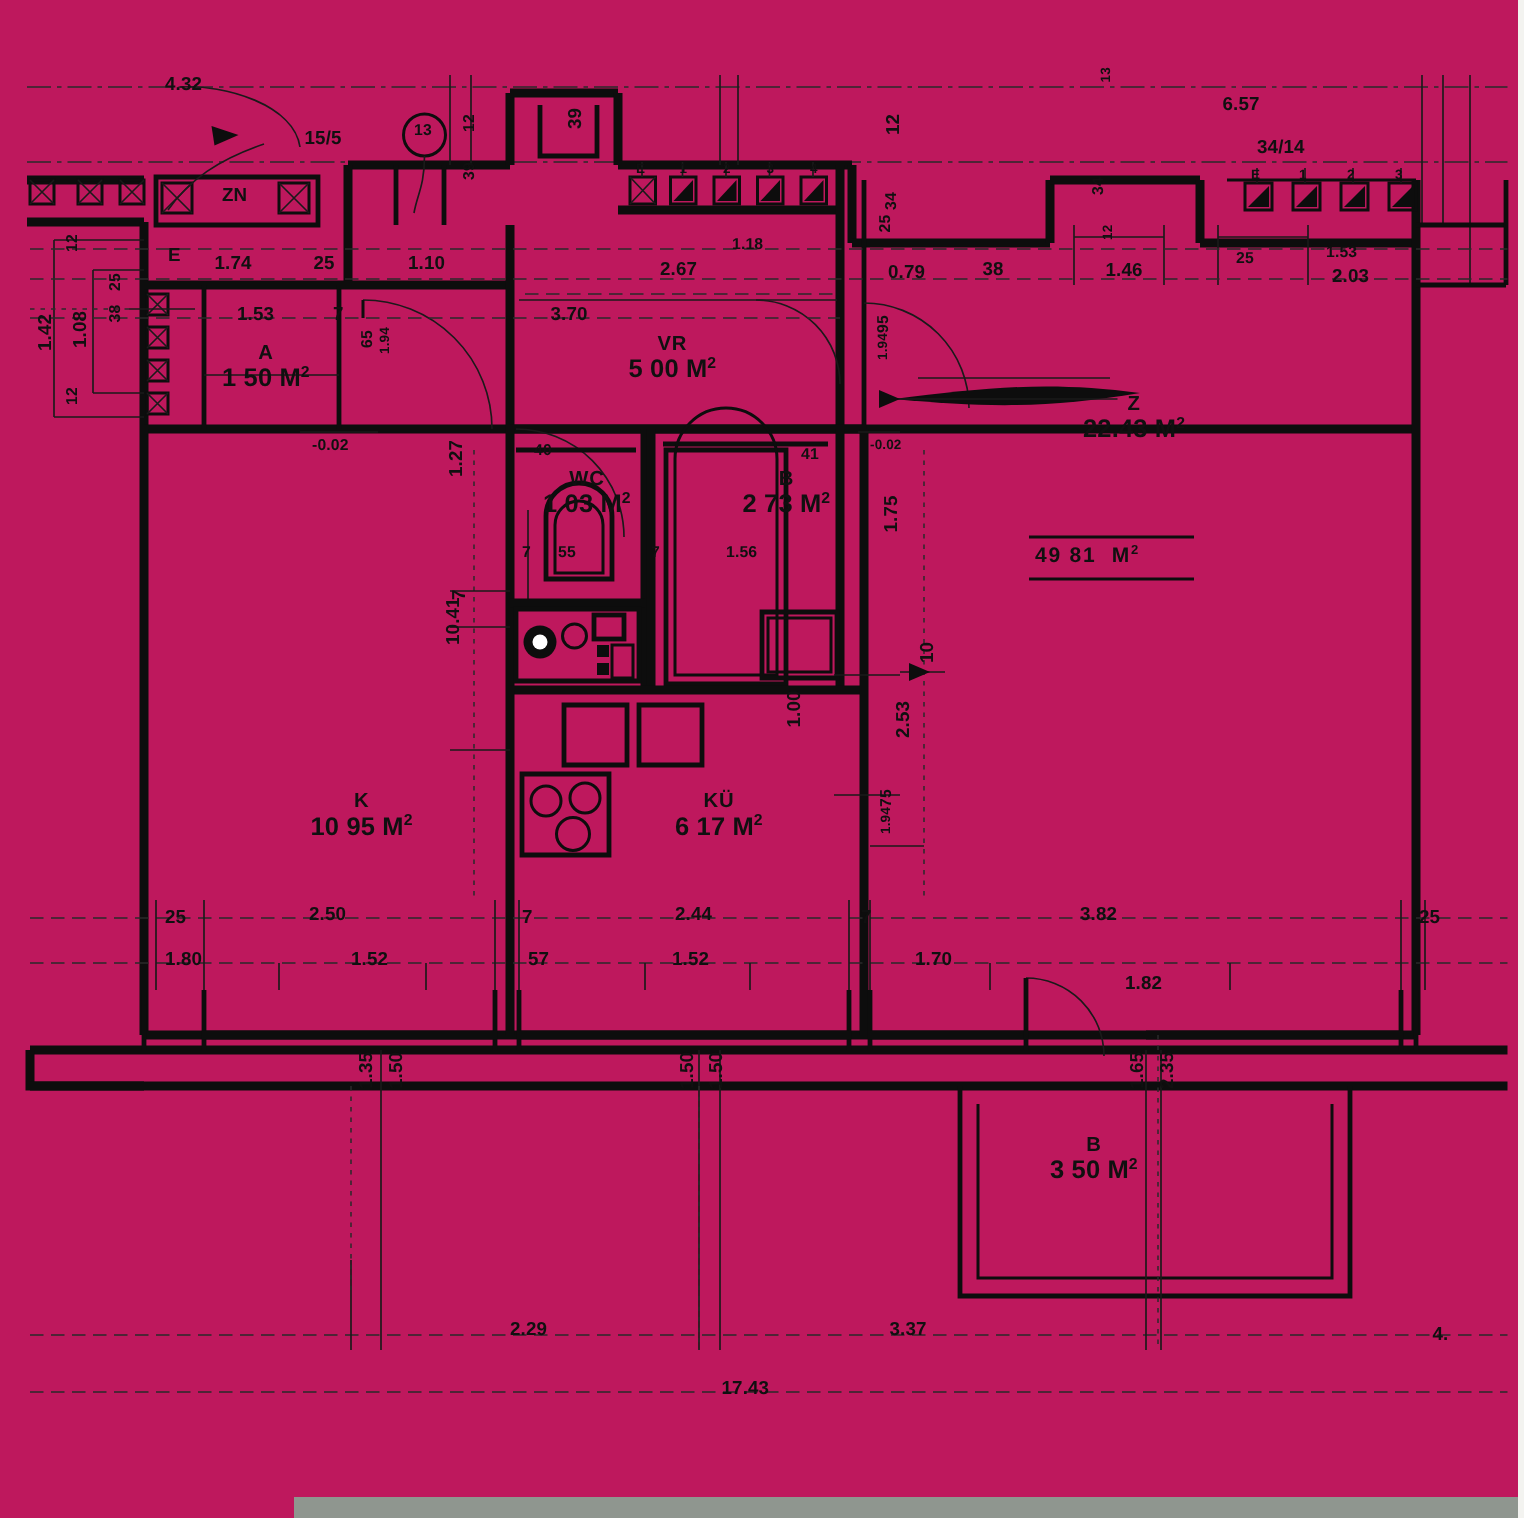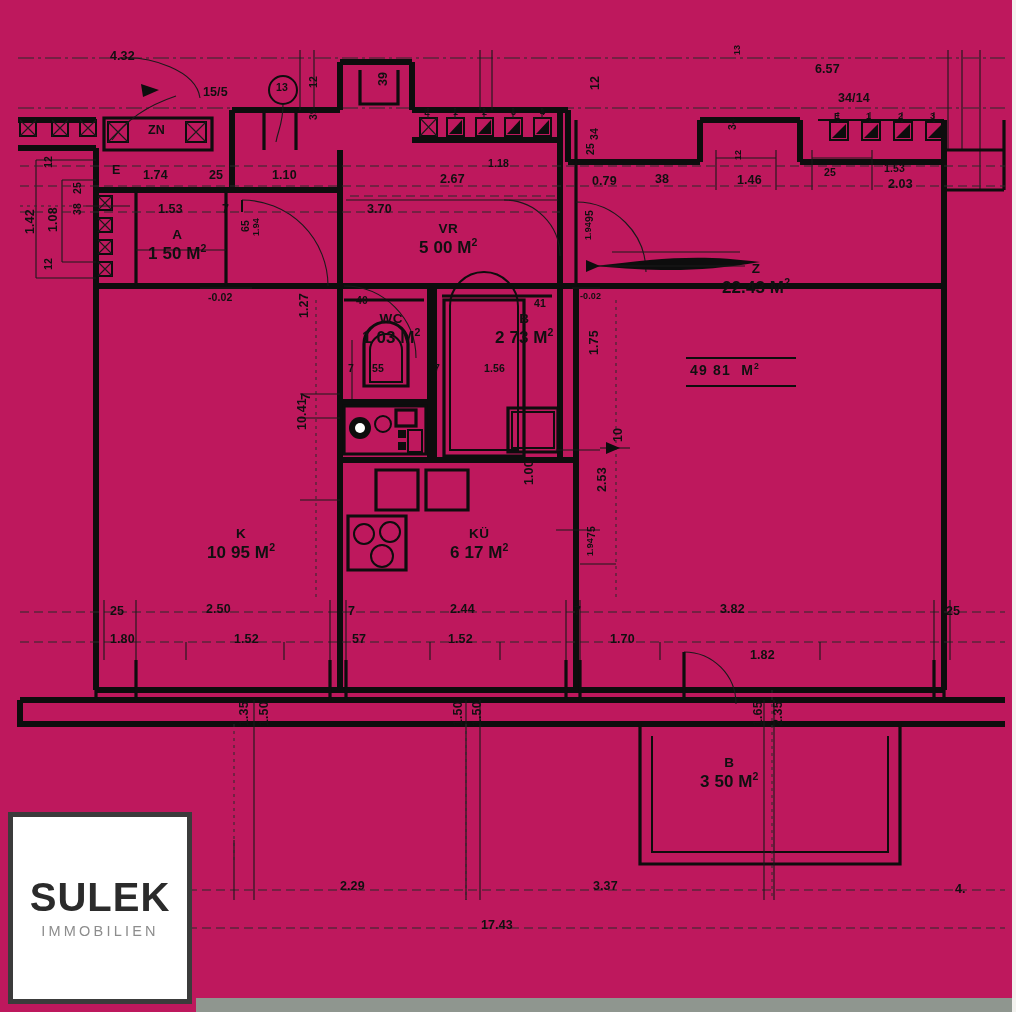--- a/index.html
+++ b/index.html
@@ -438,20 +438,16 @@
       <div class="lbl dim-xs" style="left: 453px; top: 108px;">1</div>
       <div class="lbl dim-xs" style="left: 482px; top: 108px;">2</div>
       <div class="lbl dim-xs" style="left: 511px; top: 108px;">3</div>
       <div class="lbl dim-xs" style="left: 540px; top: 108px;">4</div>
       <div class="lbl dim-xs" style="left: 834px; top: 112px;">E</div>
       <div class="lbl dim-xs" style="left: 866px; top: 112px;">1</div>
       <div class="lbl dim-xs" style="left: 898px; top: 112px;">2</div>
       <div class="lbl dim-xs" style="left: 930px; top: 112px;">3</div>
     </div>
 
-  <div id="logo">
-    <div class="brand">SULEK</div>
-    <div class="sub">IMMOBILIEN</div>
-  </div>
 
   <div id="bottombar"></div>
   <div id="rightedge"></div>
 </div>
 
 </body></html>

